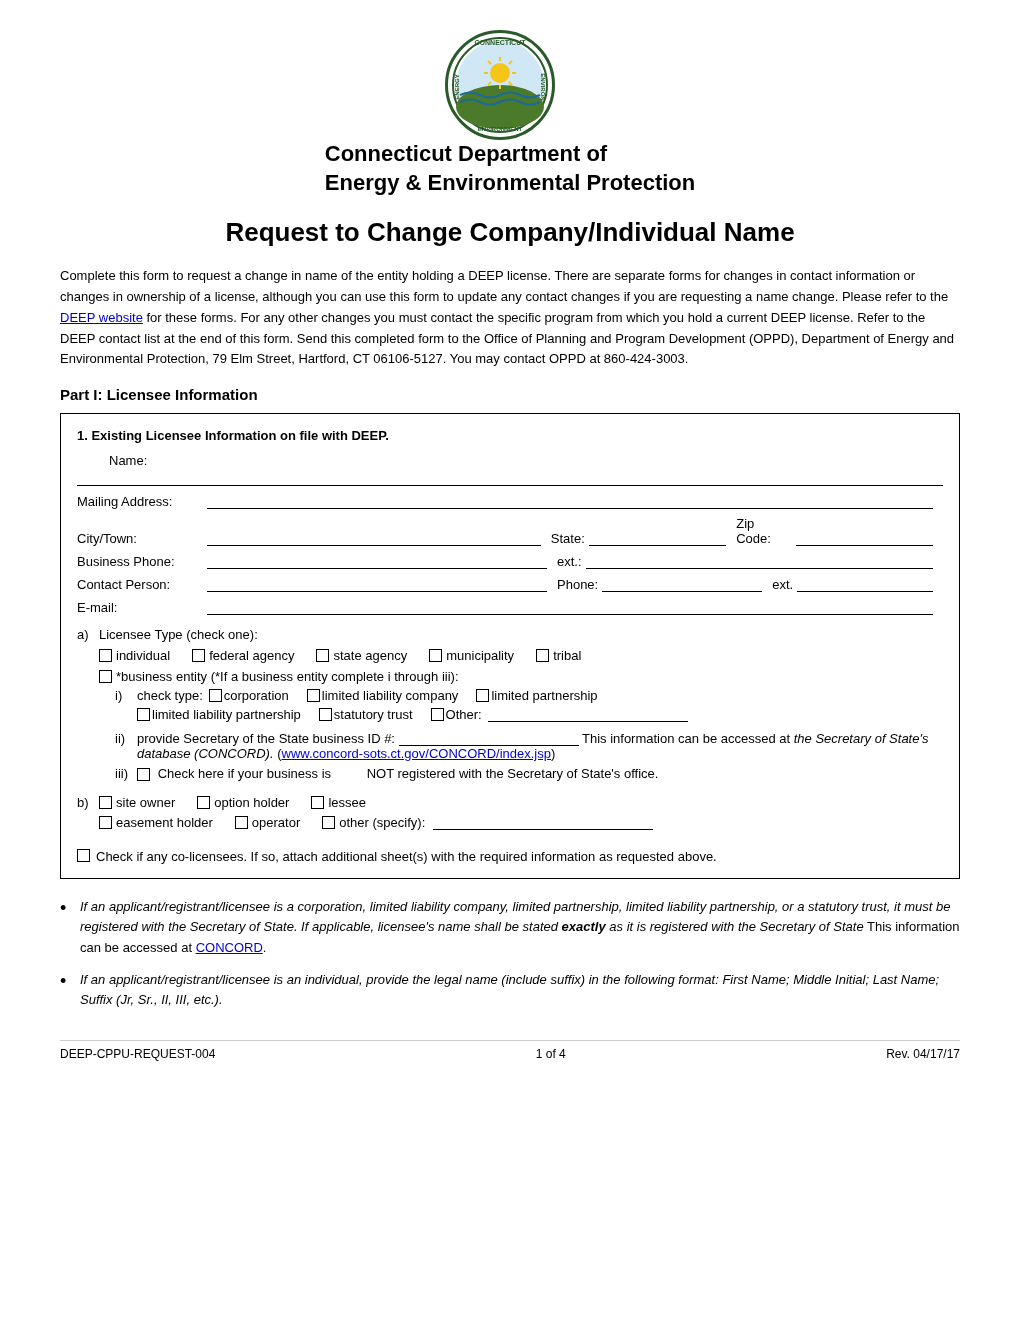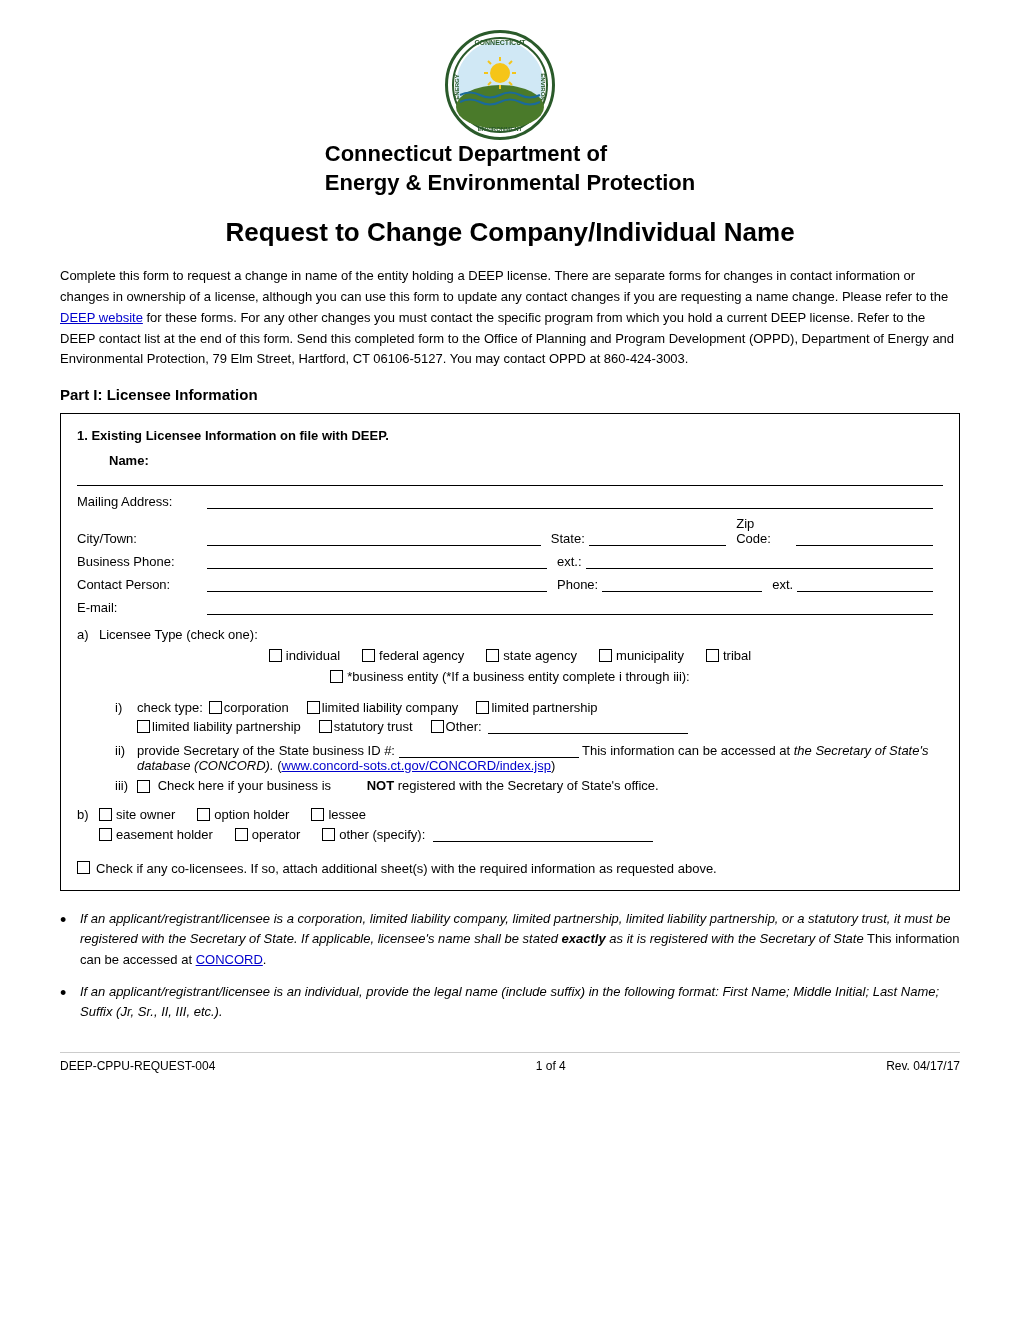--- a/index.html
+++ b/index.html
@@ -117,21 +117,20 @@
       border: 1px solid #000;
       display: inline-block;
       flex-shrink: 0;
     }
     .licensee-type-row {
       display: flex;
       flex-wrap: wrap;
       gap: 0 0;
       margin-bottom: 6px;
       align-items: center;
-      justify-content: center;
     }
     .licensee-type-item {
       display: flex;
       align-items: center;
       gap: 4px;
       margin-right: 22px;
       font-size: 13px;
     }
     .sub-section {
       margin-left: 16px;
@@ -150,21 +149,21 @@
     .sub-item-content {
       flex: 1;
     }
     .underline-blank-long {
       display: inline-block;
       border-bottom: 1px solid #000;
       min-width: 200px;
       height: 14px;
       vertical-align: bottom;
     }
-    .bold-text { font-weight: bold; padding-left: 32px; }
+    .bold-text { font-weight: normal; padding-left: 32px; }
     .italic-text { font-style: italic; }
     .italic-bold { font-style: italic; font-weight: bold; }
     a { color: #0000cc; text-decoration: underline; }
     .bullet-section {
       margin: 14px 0;
     }
     .bullet-item {
       display: flex;
       align-items: flex-start;
       margin-bottom: 12px;
@@ -338,21 +337,21 @@
         <div class="licensee-type-item">
           <div class="checkbox"></div>
           <span>municipality</span>
         </div>
         <div class="licensee-type-item">
           <div class="checkbox"></div>
           <span>tribal</span>
         </div>
       </div>
 
-      <div class="licensee-type-row" style="margin-bottom:16px;">
+      <div class="licensee-type-row" style="margin-bottom:4px;">
         <div class="licensee-type-item">
           <div class="checkbox"></div>
           <span>*business entity (*If a business entity complete i through iii):</span>
         </div>
       </div>
 
       <div class="sub-section">
         <div class="sub-item">
           <span class="sub-item-label">i)</span>
           <div class="sub-item-content">

